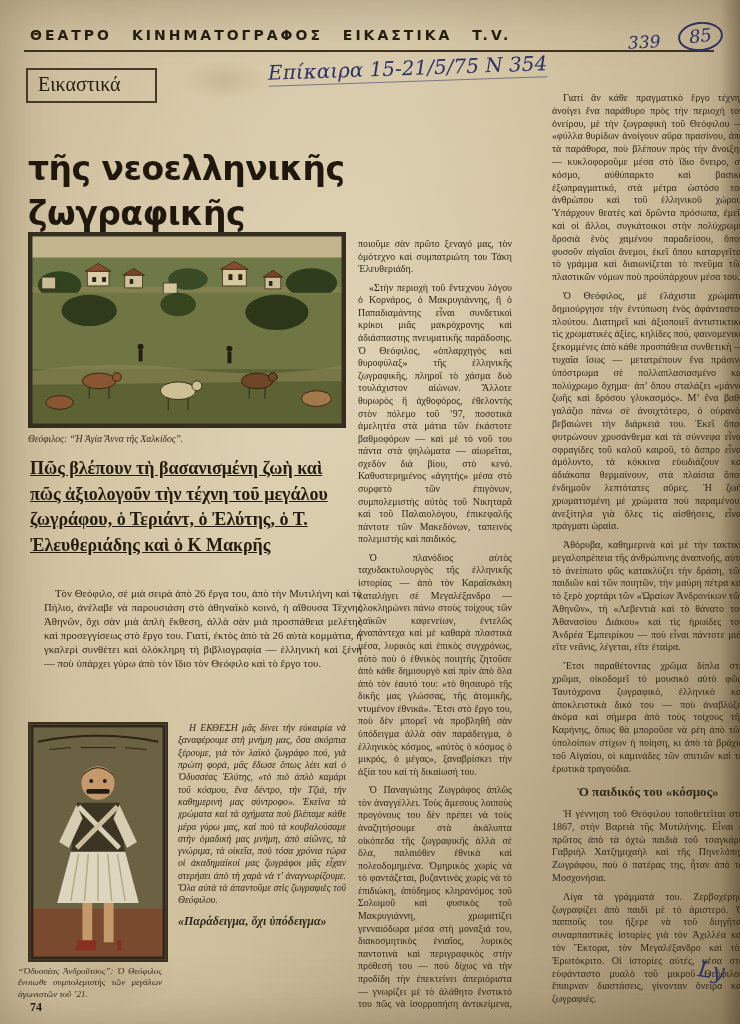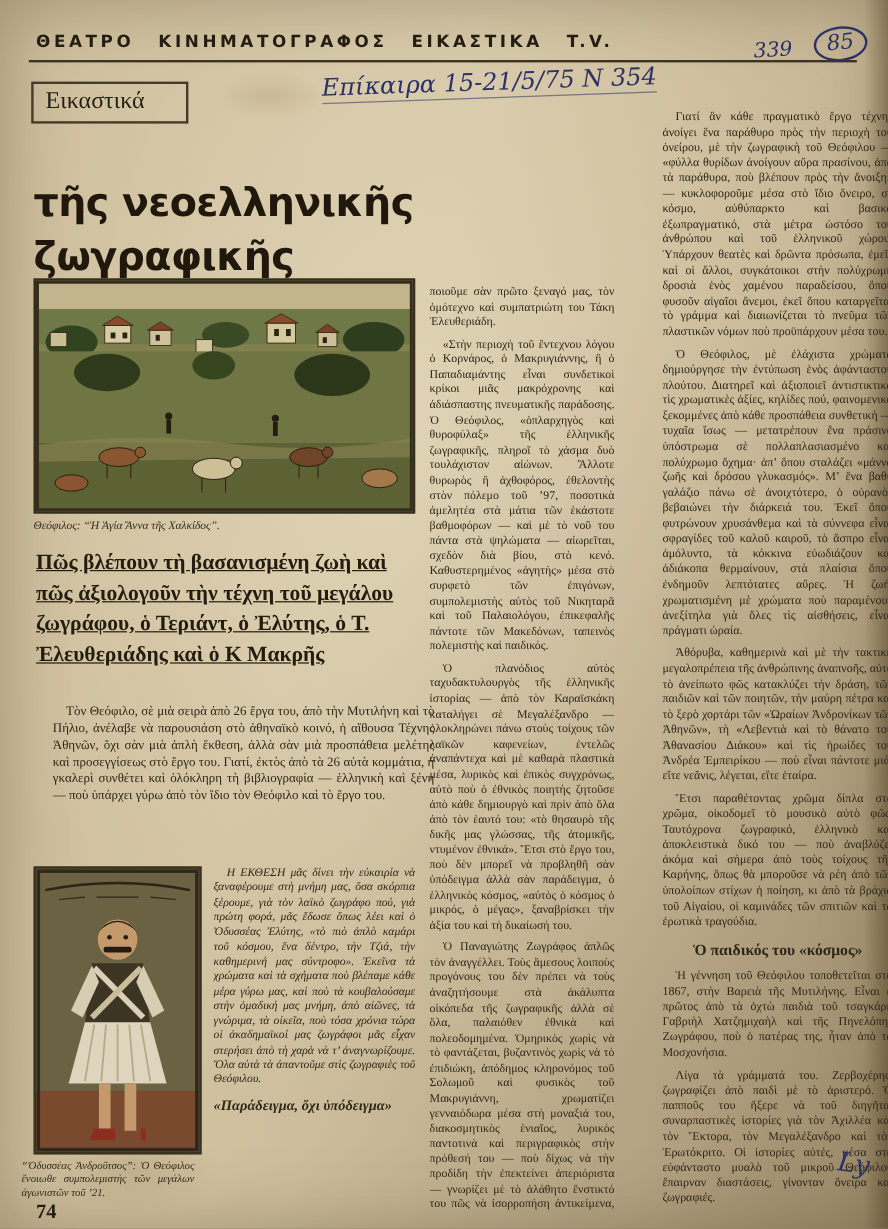--- a/index.html
+++ b/index.html
@@ -63,21 +63,21 @@
 
   .col-middle{position:absolute;left:358px;top:238px;width:154px;height:772px;overflow:hidden;
     font-size:9.9px;line-height:1.27;text-align:justify;}
   .col-right{position:absolute;left:552px;top:92px;width:192px;height:918px;overflow:hidden;
     font-size:10px;line-height:1.28;text-align:justify;}
   .col-right .subhead{font-weight:bold;font-size:13px;text-align:center;margin:9px 0 7px;text-indent:0;}
 
   .body-text p{margin:0 0 6px;text-indent:11px;}
   .body-text p.cont{text-indent:0;}
 
-  .page-number{position:absolute;left:30px;top:1000px;font-weight:bold;font-size:17px;color:#241d11;}
+  .page-number{position:absolute;left:30px;top:1000px;font-weight:bold;font-size:12px;color:#241d11;}
 </style>
 </head>
 <body>
 
 <div class="page">
 
   <div class="stain s1"></div>
   <div class="stain s2"></div>
   <div class="stain s3"></div>
   <div class="edge-fold"></div>

